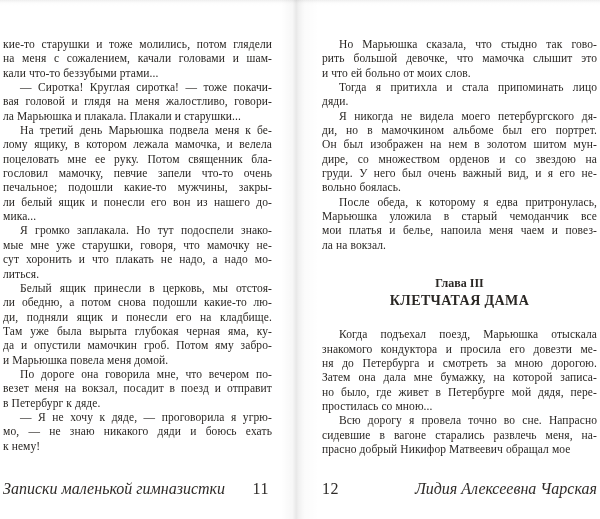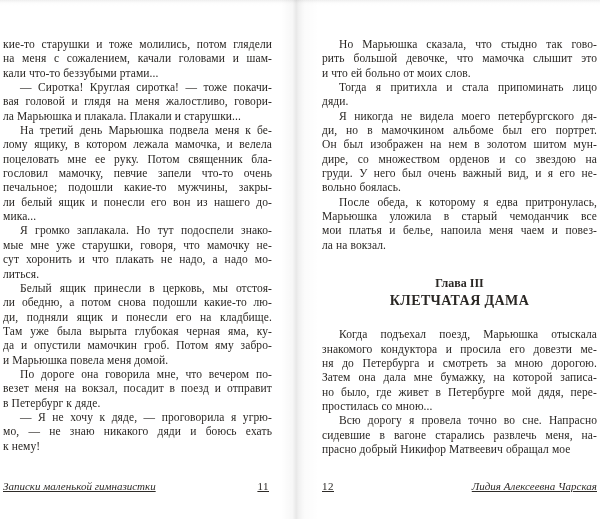--- a/index.html
+++ b/index.html
@@ -57,23 +57,22 @@
   }
   .chapter-heading .chapter-line { font-size: 12px; line-height: 18px; }
   .chapter-heading .chapter-title { font-size: 14px; line-height: 18px; letter-spacing: 0.4px; }
 
   .footer {
     position: absolute;
     top: 480px;
     display: flex;
     justify-content: space-between;
     align-items: baseline;
-    font-size: 11px;
+    font-size: 16px;
     color: #2e2b28;
-    text-decoration: underline;
   }
   .page.left  .footer { left: 3px;  width: 266px; }
   .page.right .footer { left: 22px; width: 275px; align-items: center; }
   .footer .running { font-style: italic; }
   .footer .pagenum { font-style: normal; letter-spacing: 0.5px; }
 </style>
 </head>
 <body>
 
 <div class="spread">

